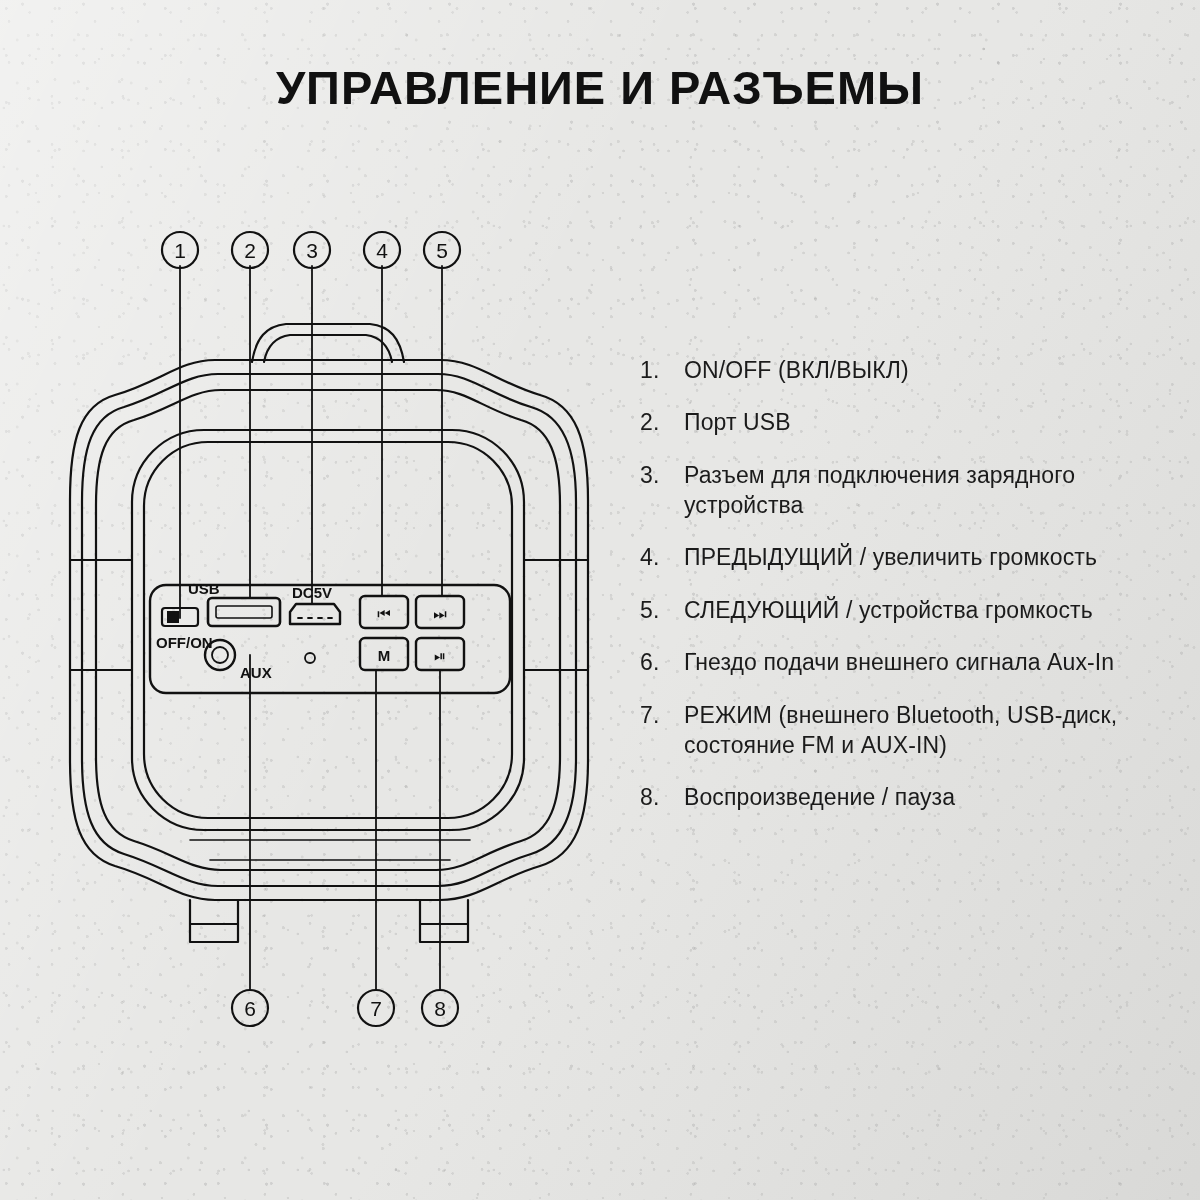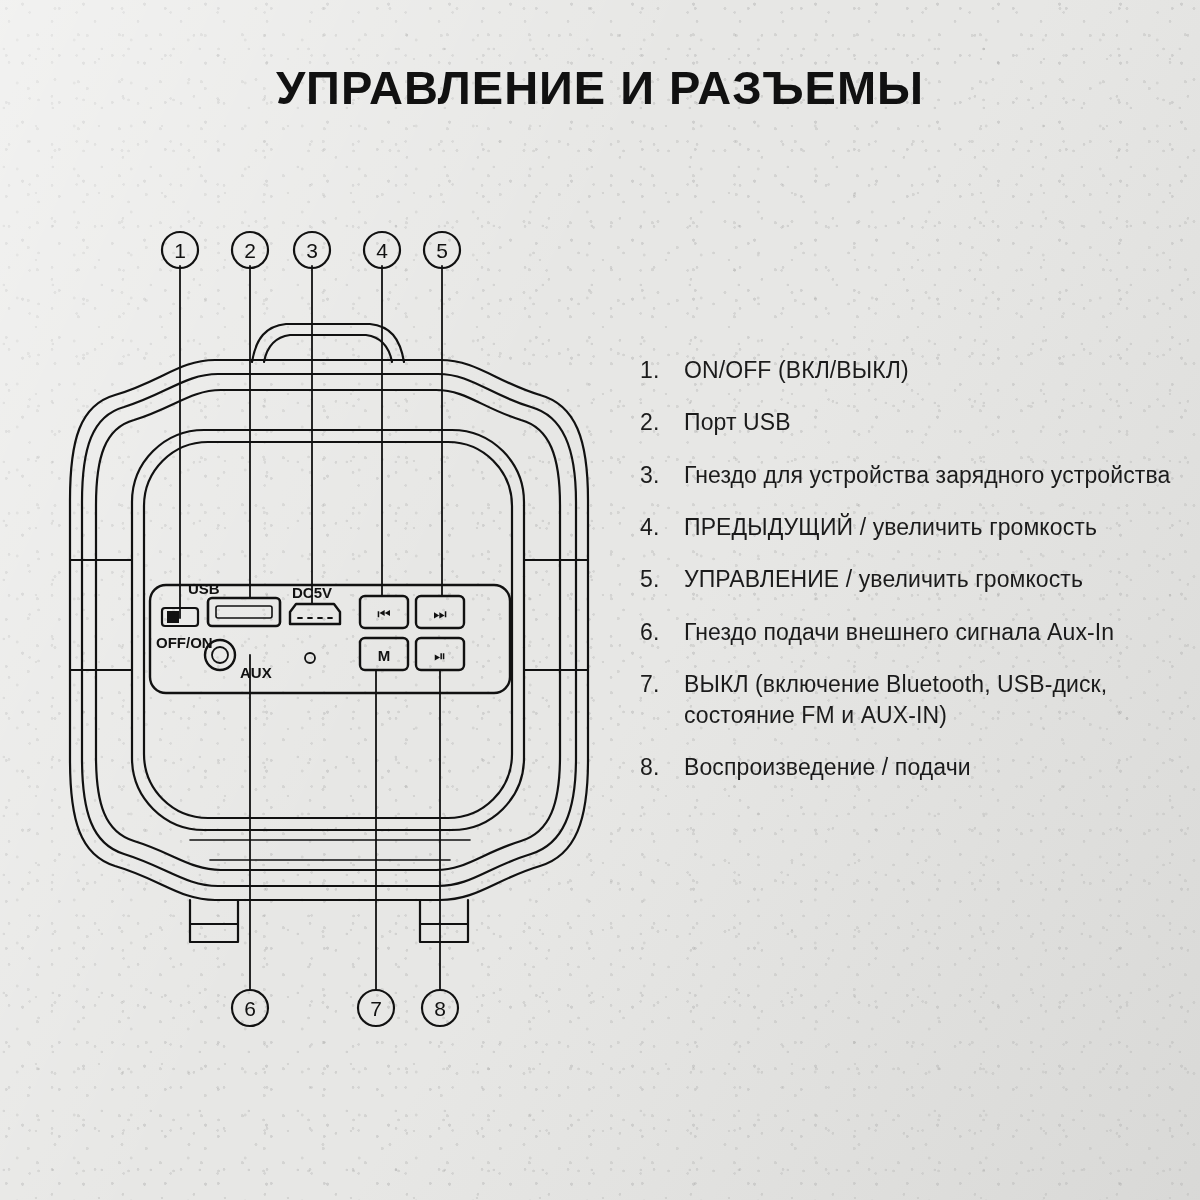--- a/index.html
+++ b/index.html
@@ -254,42 +254,42 @@
       <span class="legend-text">ON/OFF (ВКЛ/ВЫКЛ)</span>
     </div>
 
     <div class="legend-item">
       <span class="legend-num">2.</span>
       <span class="legend-text">Порт USB</span>
     </div>
 
     <div class="legend-item">
       <span class="legend-num">3.</span>
-      <span class="legend-text">Гнездо для устройства зарядного устройства</span>
+      <span class="legend-text">Разъем для подключения зарядного устройства</span>
     </div>
 
     <div class="legend-item">
       <span class="legend-num">4.</span>
       <span class="legend-text">ПРЕДЫДУЩИЙ / увеличить громкость</span>
     </div>
 
     <div class="legend-item">
       <span class="legend-num">5.</span>
-      <span class="legend-text">УПРАВЛЕНИЕ / увеличить громкость</span>
+      <span class="legend-text">СЛЕДУЮЩИЙ / устройства громкость</span>
     </div>
 
     <div class="legend-item">
       <span class="legend-num">6.</span>
       <span class="legend-text">Гнездо подачи внешнего сигнала Aux-In</span>
     </div>
 
     <div class="legend-item">
       <span class="legend-num">7.</span>
-      <span class="legend-text">ВЫКЛ (включение Bluetooth, USB-диск, состояние FM и AUX-IN)</span>
+      <span class="legend-text">РЕЖИМ (внешнего Bluetooth, USB-диск, состояние FM и AUX-IN)</span>
     </div>
 
     <div class="legend-item">
       <span class="legend-num">8.</span>
-      <span class="legend-text">Воспроизведение / подачи</span>
+      <span class="legend-text">Воспроизведение / пауза</span>
     </div>
 
   </div>
 </div>
 
 </body></html>

